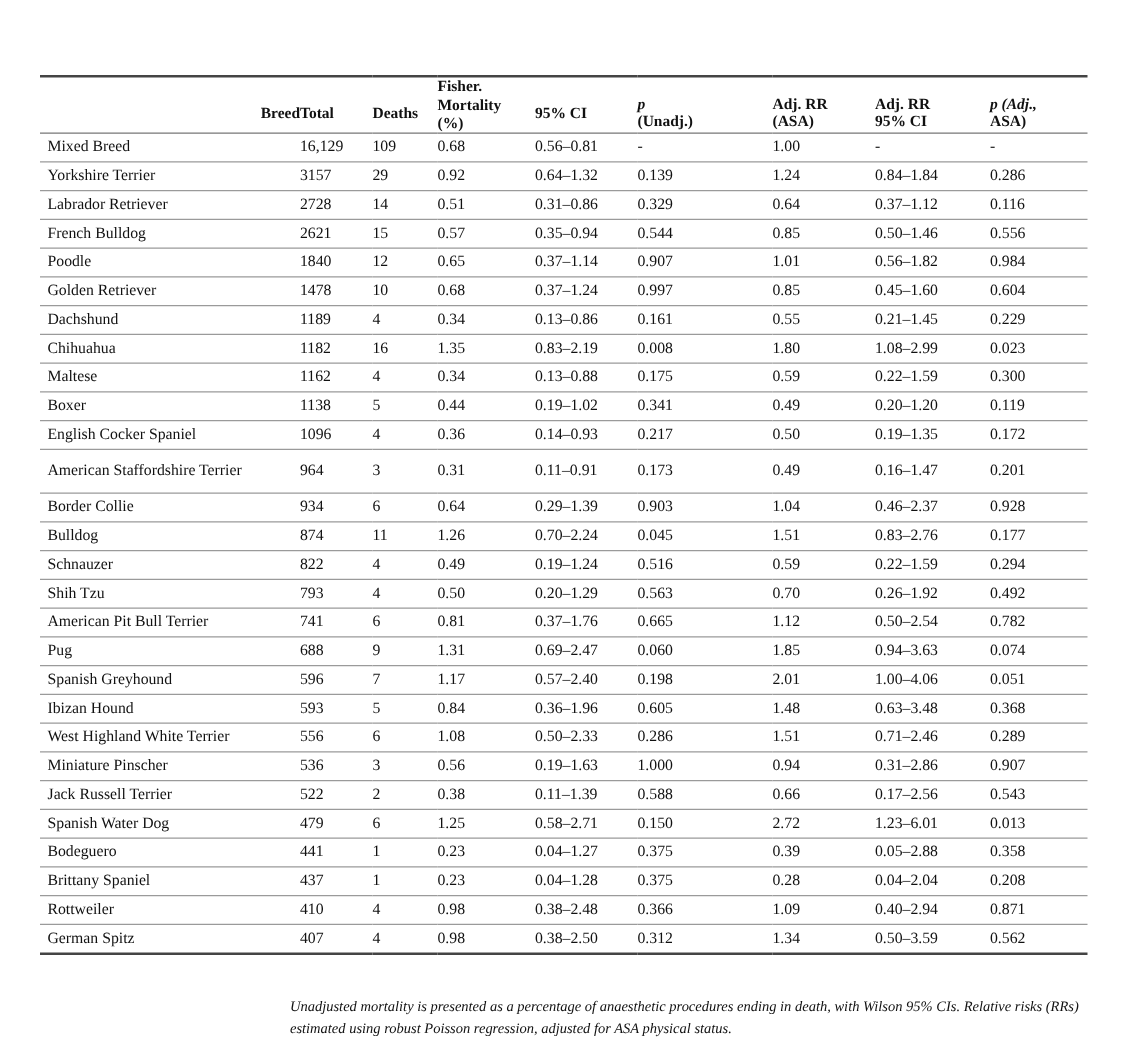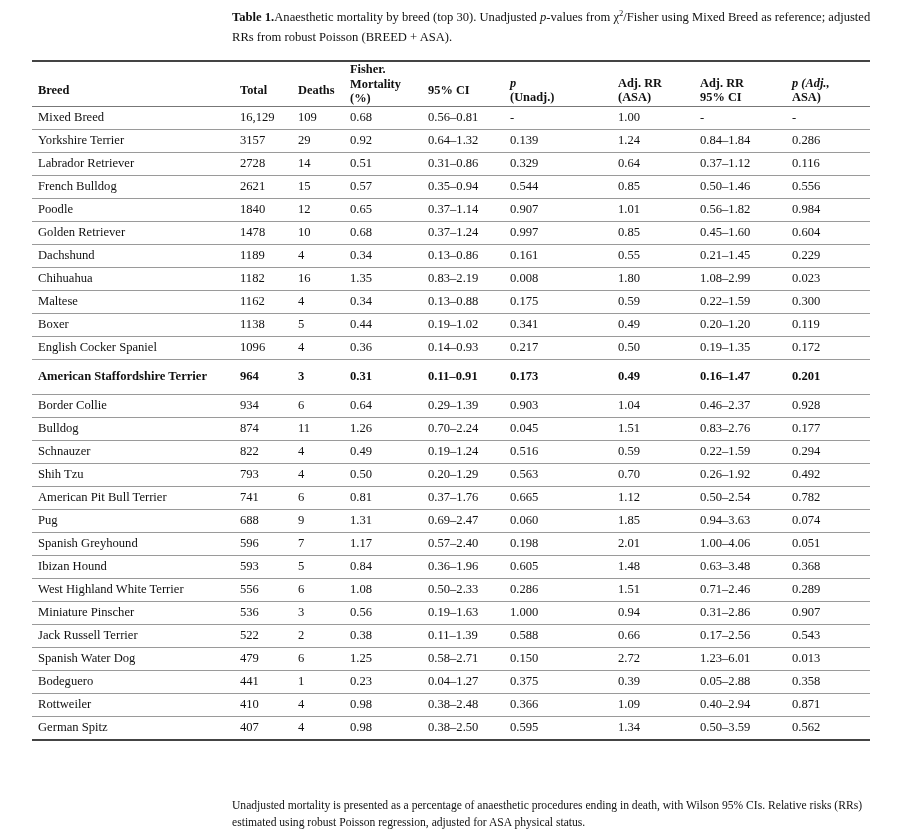--- a/index.html
+++ b/index.html
@@ -75,20 +75,21 @@
   }
   thead th {
     font-weight: bold;
     font-size: 12.4px;
     line-height: 1.18;
     padding: 9px 0 9px 0;
     vertical-align: top;
   }
   thead th.pad {
     padding-left: 6px;
+    text-align: right;
   }
   thead th .hdr-top {
     display: block;
     padding-top: 13px;
   }
 
   tbody tr {
     border-bottom: 1.1px solid #9a9a9a;
   }
   tbody tr:last-child {
@@ -99,42 +100,39 @@
     line-height: 1.18;
     padding: 2px 0 2px 0;
     font-size: 12.6px;
   }
   tbody td.breed {
     padding-left: 6px;
     margin-left: 12px;
   }
   tbody tr.tall td {
     height: 34px;
-    font-weight: bold;
   }
 
   
   .footnote {
     position: absolute;
     left: 232px;
     top: 797px;
     width: 650px;
     font-size: 11.6px;
     line-height: 1.5;
     text-align: left;
+    font-style: italic;
   }
 </style>
 </head>
 <body>
 
 <div class="page">
 
-  <div class="caption">
-    <span class="lbl">Table 1.</span><span>Anaesthetic mortality by breed (top 30). Unadjusted </span><span class="ital">p</span><span>-values from χ</span><sup>2</sup><span>/Fisher using Mixed Breed as reference; adjusted RRs from robust Poisson (BREED + ASA).</span>
-  </div>
 
   <div class="tbl-wrap">
     <table class="maintable">
       <colgroup>
         <col class="c-breed">
           <col class="c-total">
           <col class="c-deaths">
           <col class="c-mort">
         <col class="c-ci">
           <col class="c-pu">
@@ -449,37 +447,48 @@
             <td>441</td>
             <td>1</td>
             <td>0.23</td>
             <td>0.04–1.27</td>
             <td>0.375</td>
             <td>0.39</td>
             <td>0.05–2.88</td>
             <td>0.358</td>
           </tr>
           <tr>
+            <td class="breed">Brittany Spaniel</td>
+            <td>437</td>
+            <td>1</td>
+            <td>0.23</td>
+            <td>0.04–1.28</td>
+            <td>0.375</td>
+            <td>0.28</td>
+            <td>0.04–2.04</td>
+            <td>0.208</td>
+          </tr>
+          <tr>
             <td class="breed">Rottweiler</td>
             <td>410</td>
             <td>4</td>
             <td>0.98</td>
             <td>0.38–2.48</td>
             <td>0.366</td>
             <td>1.09</td>
             <td>0.40–2.94</td>
             <td>0.871</td>
           </tr>
           <tr>
             <td class="breed">German Spitz</td>
             <td>407</td>
             <td>4</td>
             <td>0.98</td>
             <td>0.38–2.50</td>
-            <td>0.595</td>
+            <td>0.312</td>
             <td>1.34</td>
             <td>0.50–3.59</td>
             <td>0.562</td>
           </tr>
         </tbody>
     </table>
   </div>
 
   <div class="footnote">
     <span>Unadjusted mortality is presented as a percentage of anaesthetic procedures ending in death, with Wilson 95% CIs. Relative risks (RRs) estimated using robust Poisson regression, adjusted for ASA physical status.</span>

